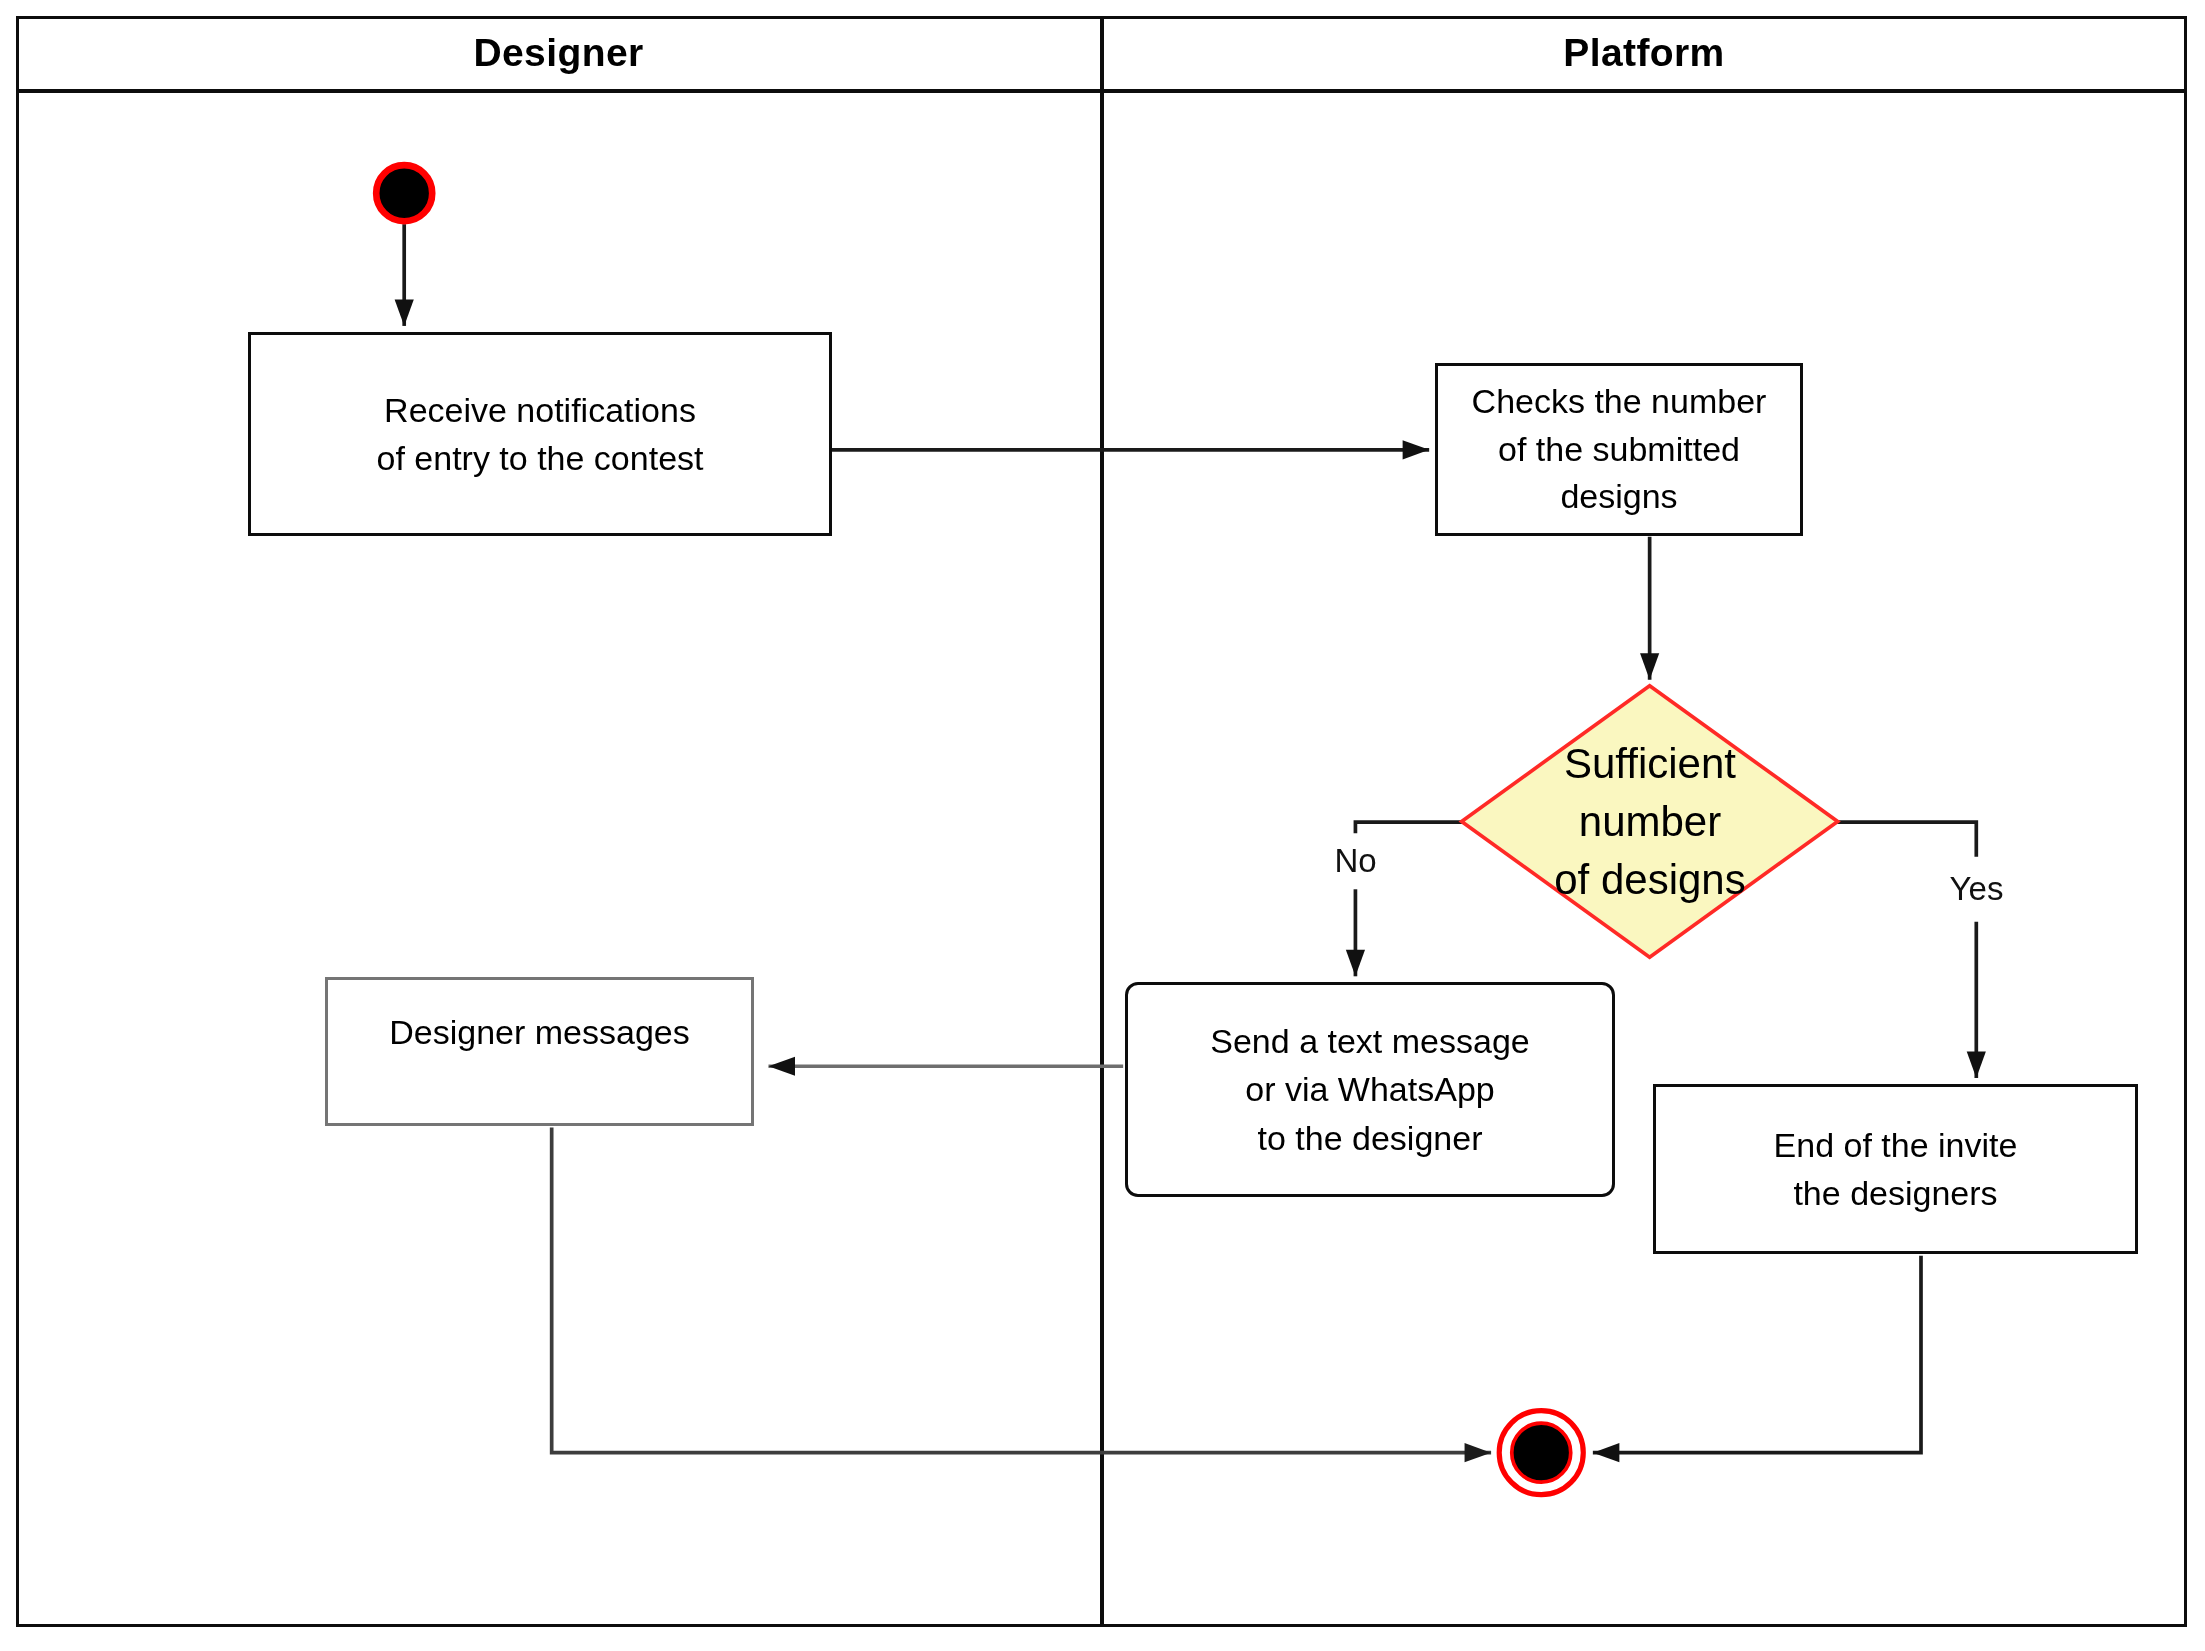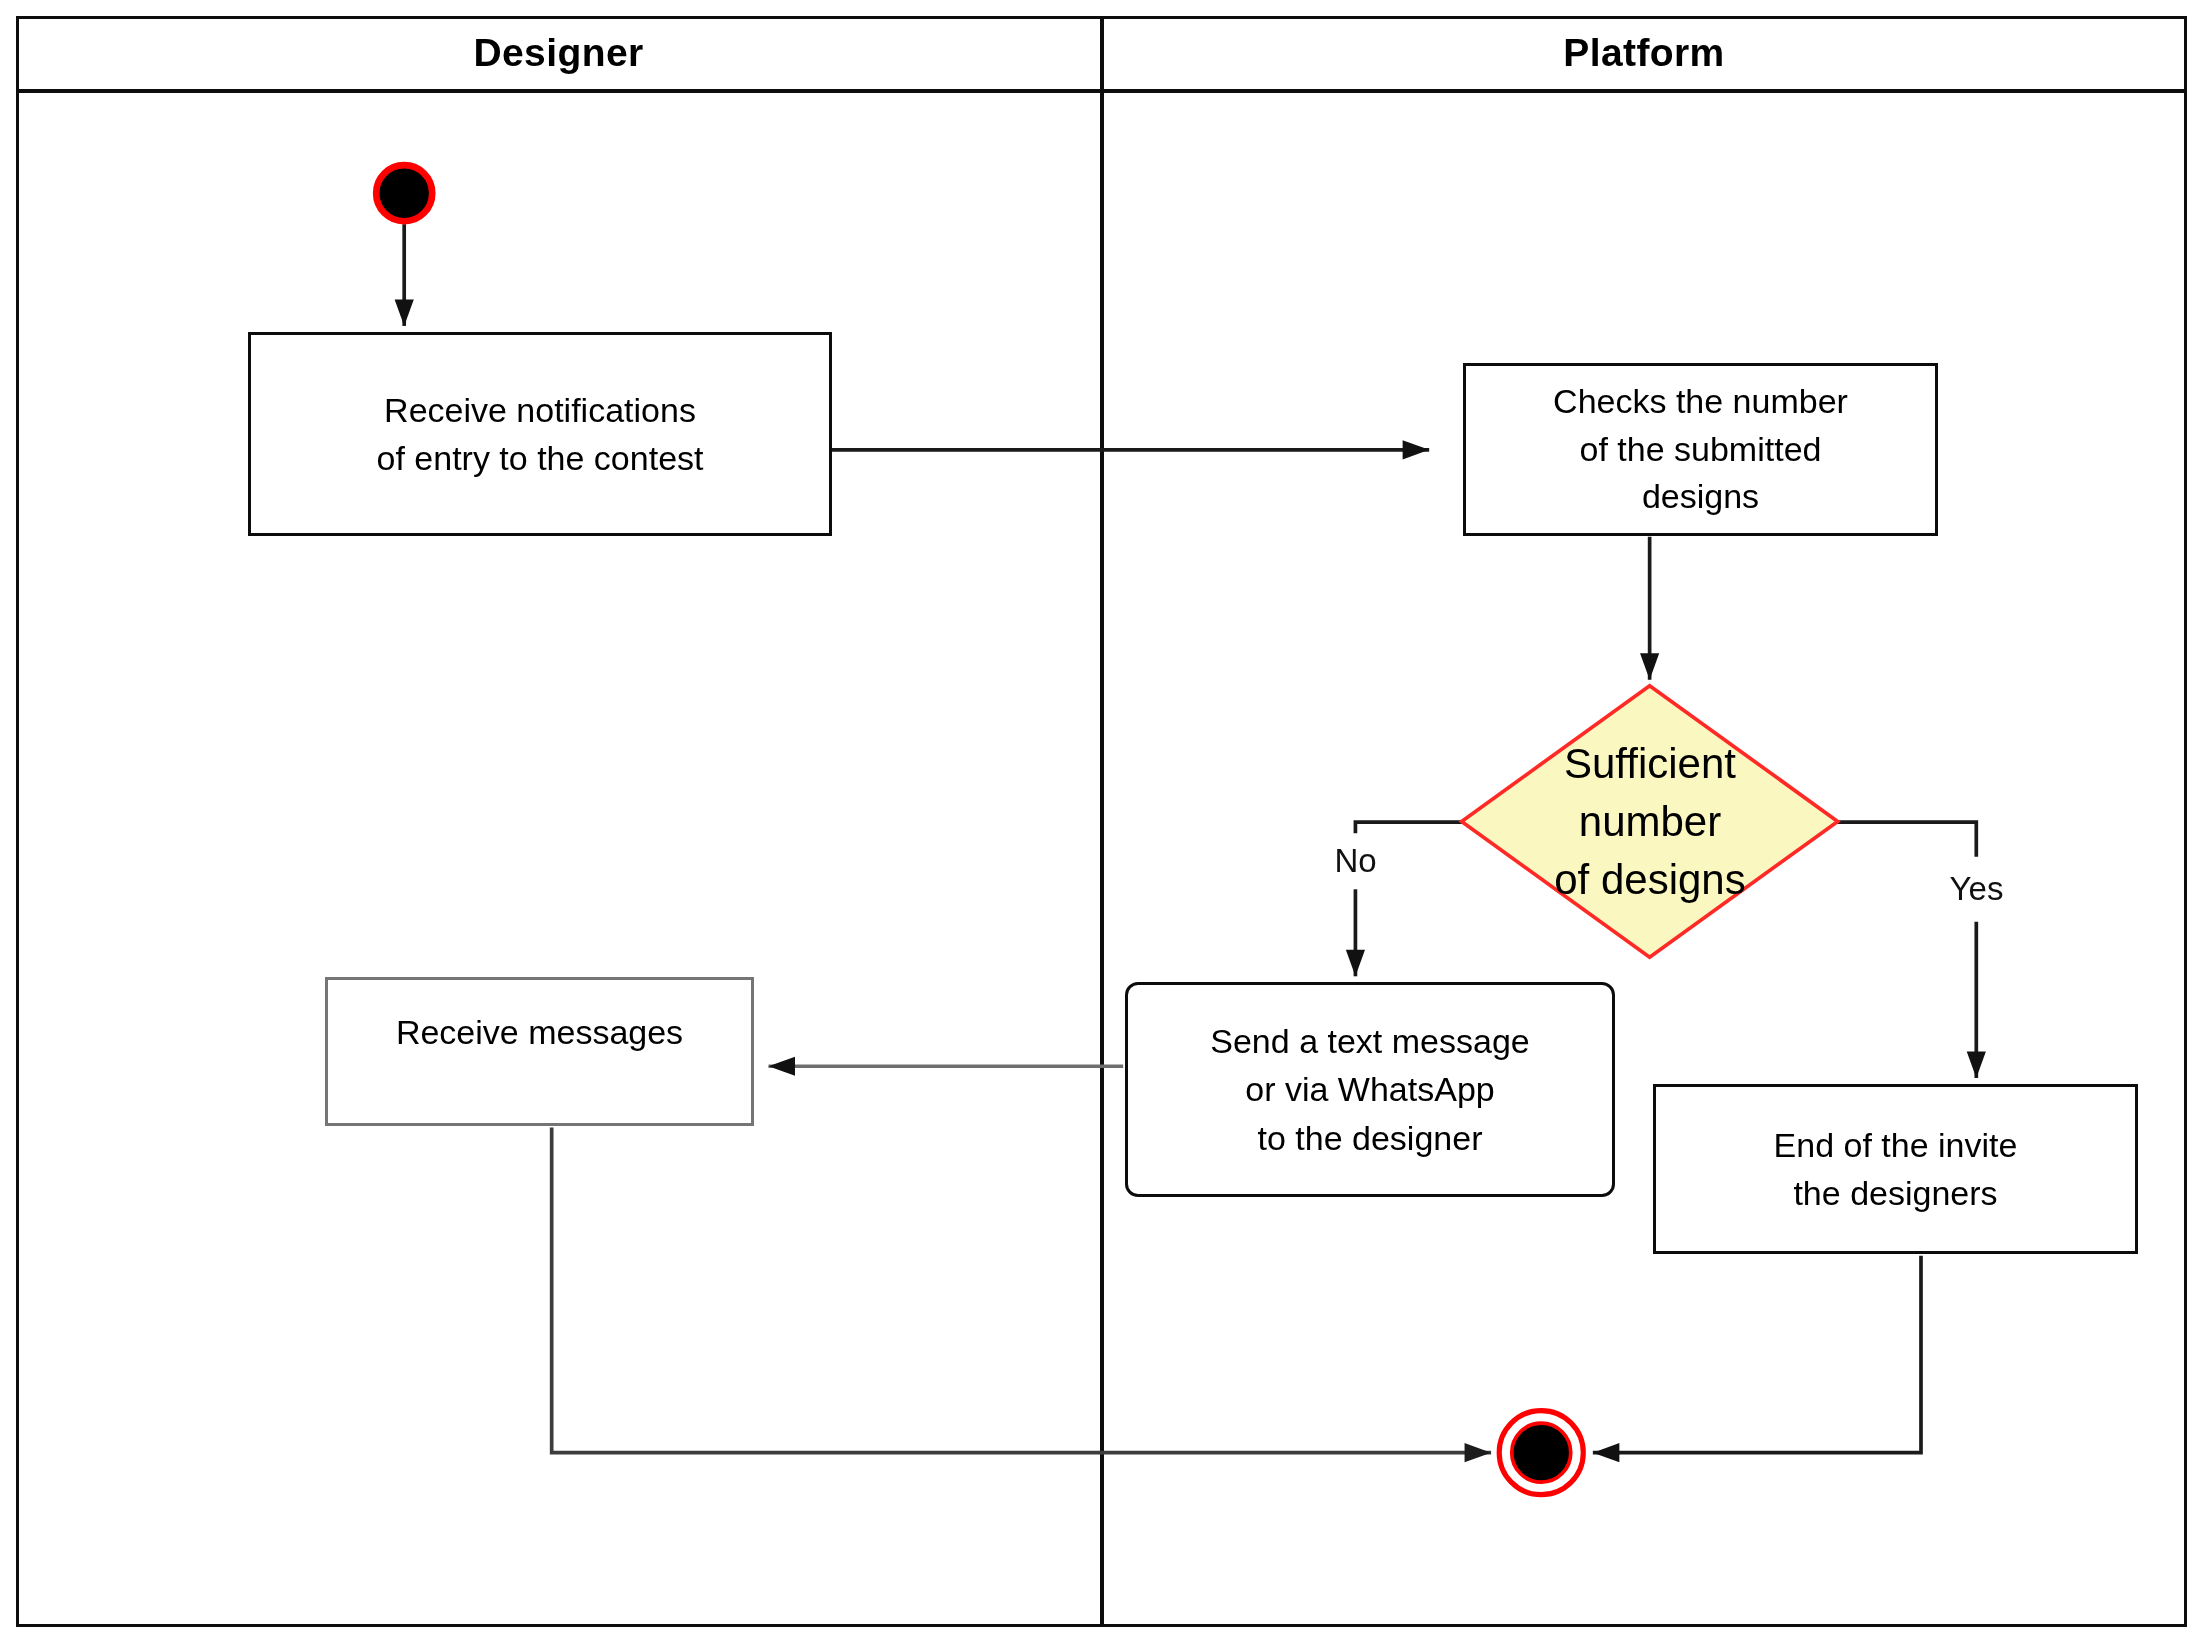--- a/index.html
+++ b/index.html
@@ -91,34 +91,34 @@
 
     <circle cx="2090" cy="1970" r="57" fill="#ffffff" stroke-width="7" stroke="#ff0000"></circle>
     <circle cx="2090" cy="1970" r="40" fill="#000000" stroke-width="5" stroke="#ff0000"></circle>
   </svg>
 
   <div class="node" style="left:248px;top:332px;width:584px;height:204px;">
     <span>Receive notifications
 of entry to the contest</span>
   </div>
 
-  <div class="node" style="left:1435px;top:363px;width:475px;height:173px;line-height:1.4;margin-left:28px;">
+  <div class="node" style="left:1435px;top:363px;width:368px;height:173px;line-height:1.4;">
     <span>Checks the number
 of the submitted
 designs</span>
   </div>
 
   <div class="node" style="left:1125px;top:982px;width:490px;height:215px;border-radius:13px;">
     <span>Send a text message
 or via WhatsApp
 to the designer</span>
   </div>
 
   <div class="node muted" style="left:325px;top:977px;width:429px;height:149px;align-items:flex-start;padding-top:28px;">
-    <span>Receive messages</span>
+    <span>Designer messages</span>
   </div>
 
   <div class="node" style="left:1653px;top:1084px;width:485px;height:170px;">
     <span>End of the invite
 the designers</span>
   </div>
 
   <div class="float-label" style="left:1521px;top:748px;width:258px;height:148px;">
     <span>Sufficient
 number

